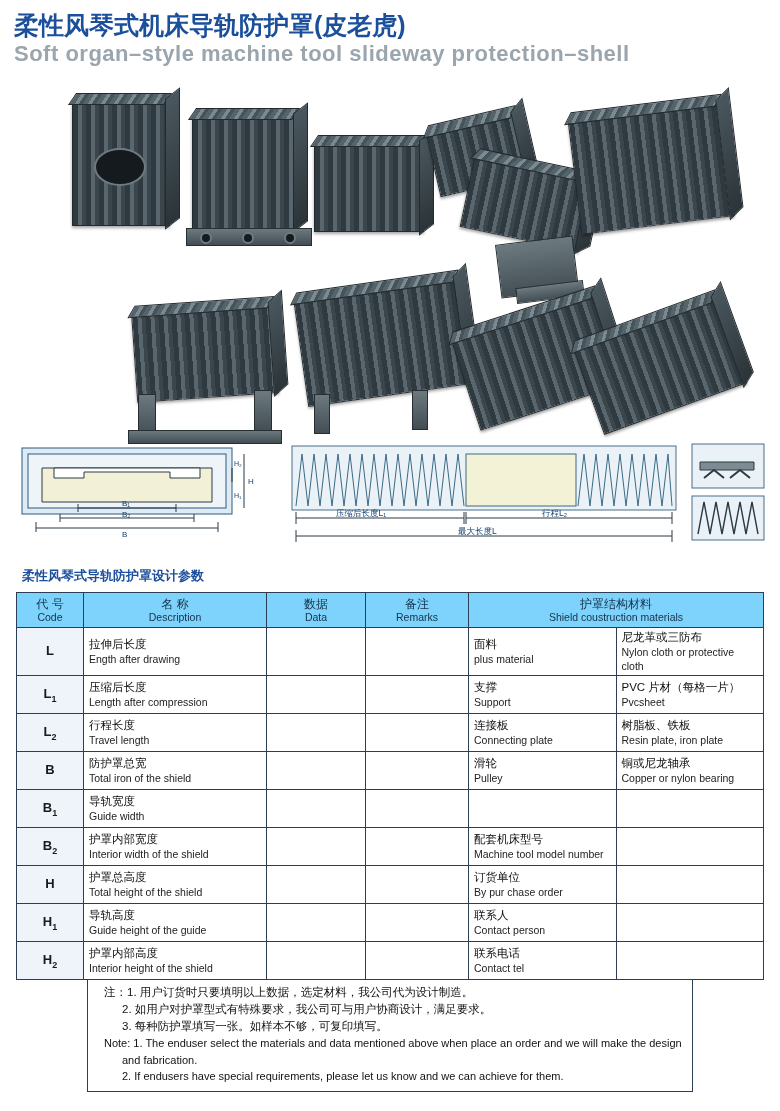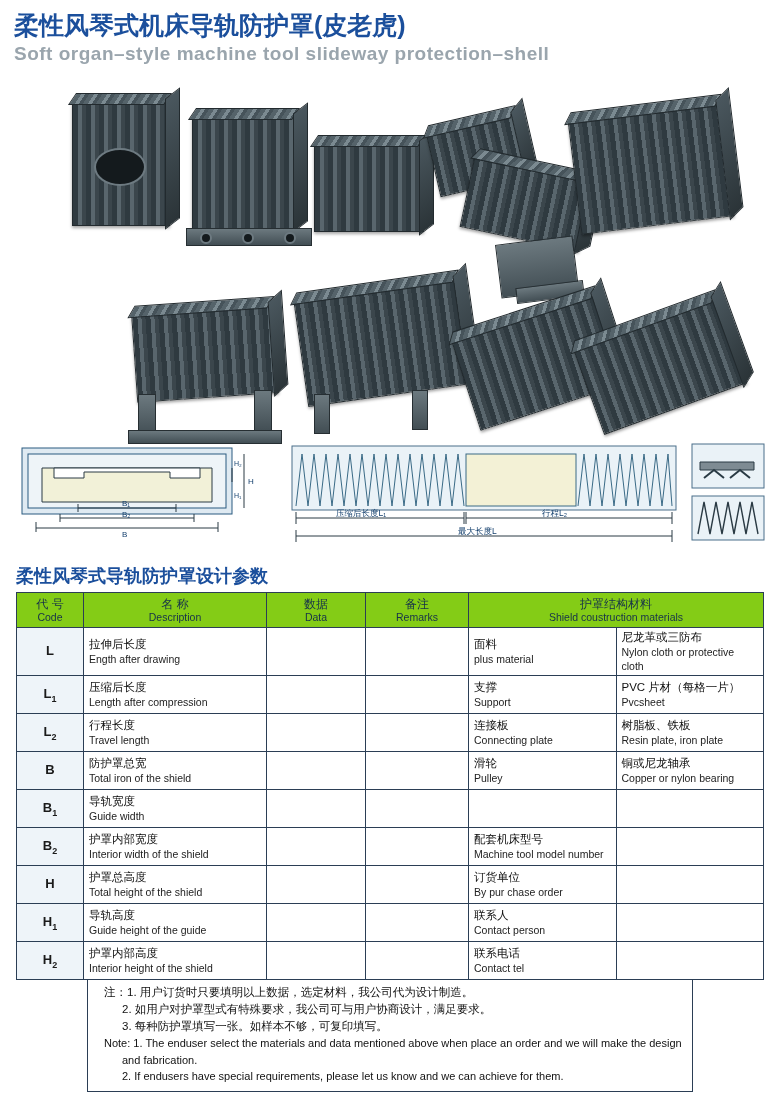--- a/index.html
+++ b/index.html
@@ -13,21 +13,21 @@
   }
   .page{position:relative;width:780px;height:1111px;}
 
   
   .header{padding:10px 16px 0 14px;}
   .title-cn{
     font-size:25px;font-weight:bold;color:#1b4f9c;
     letter-spacing:0px;line-height:30px;
   }
   .title-en{
-    font-size:19px;color:#9aa5ad;font-weight:bold;
+    font-size:22px;color:#9aa5ad;font-weight:bold;
     line-height:24px;margin-top:2px;letter-spacing:0.5px;
   }
 
   
   .photos{
     position:relative;width:752px;height:358px;margin:6px auto 0 auto;
     background:#ffffff;
   }
   .bellow{
     position:absolute;
@@ -68,35 +68,35 @@
     background:#141a1d;border:2px solid #6d7a81;
   }
 
   
   .drawings{
     position:relative;width:752px;height:120px;margin:12px auto 0 auto;
   }
 
   
   .sub{padding:4px 0 0 16px;}
-  .sub-cn{font-size:18px;color:#1b4f9c;font-weight:bold;line-height:20px;}
+  .sub-cn{font-size:13px;color:#1b4f9c;font-weight:bold;line-height:20px;margin-left:6px;}
   .sub-en{font-size:13px;color:#1b8fd6;line-height:18px;}
 
   
   table.spec{
     width:748px;margin:6px auto 0 auto;border-collapse:collapse;
     table-layout:fixed;
   }
   table.spec th, table.spec td{
     border:1px solid #2b3e55;
     vertical-align:middle;
     padding:2px 5px;
   }
   table.spec thead th{
-    background:#84cc16;
+    background:#7dd3fc;
     font-weight:normal;
     text-align:center;
     height:30px;
     font-size:11.5px;
     color:#16314a;
   }
   thead .hz{display:block;font-size:12px;line-height:14px;}
   thead .he{display:block;font-size:10.5px;line-height:13px;}
   td.code{
     text-align:center;width:56px;font-size:13px;font-weight:bold;

